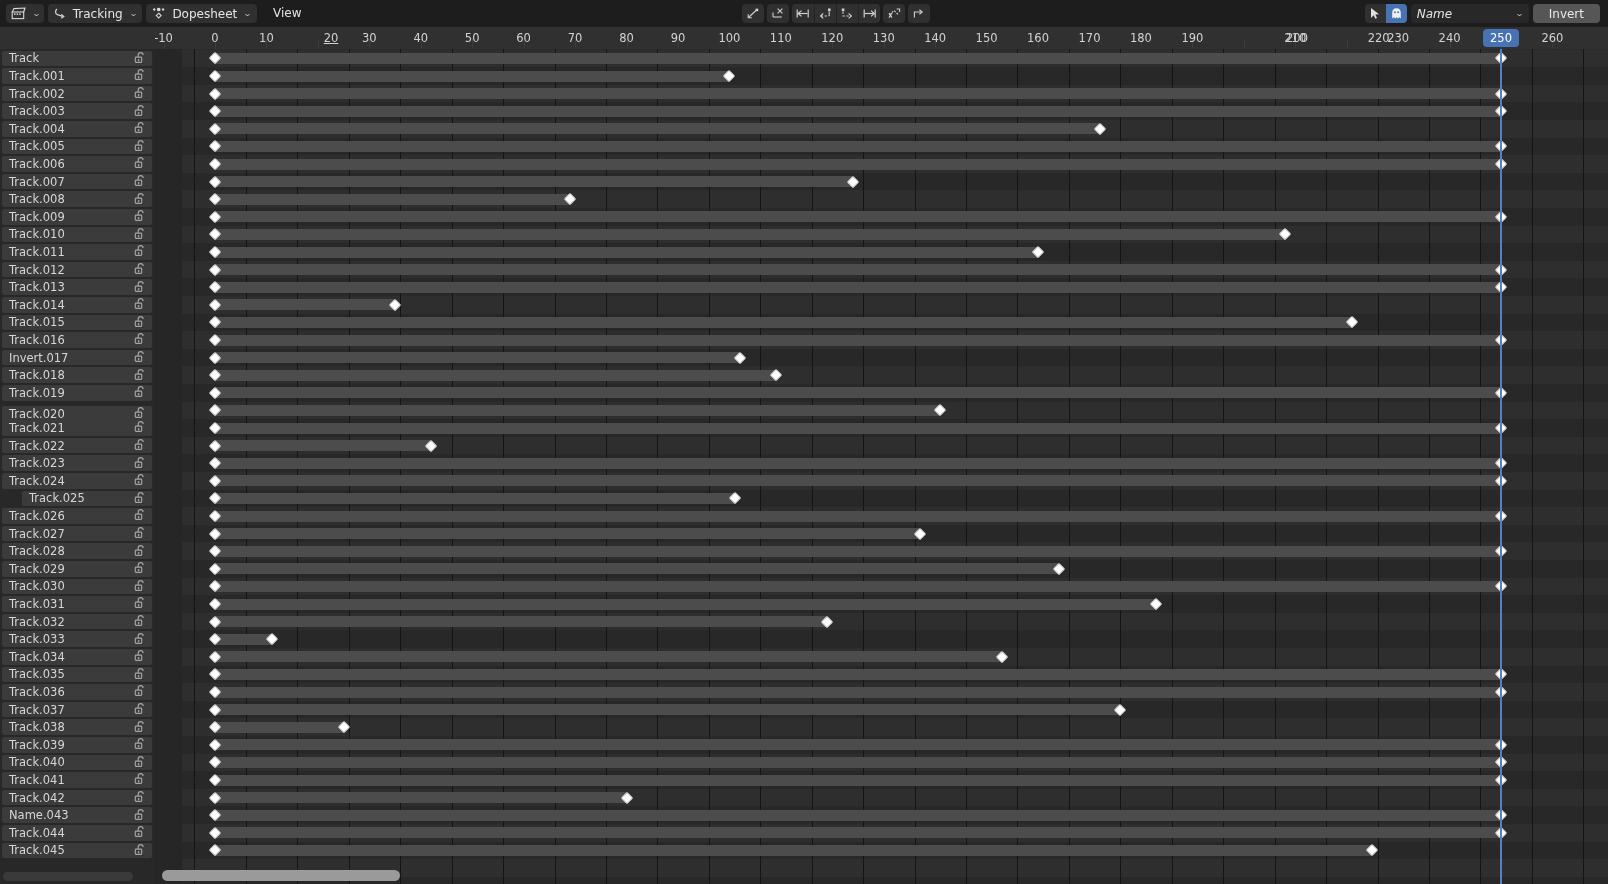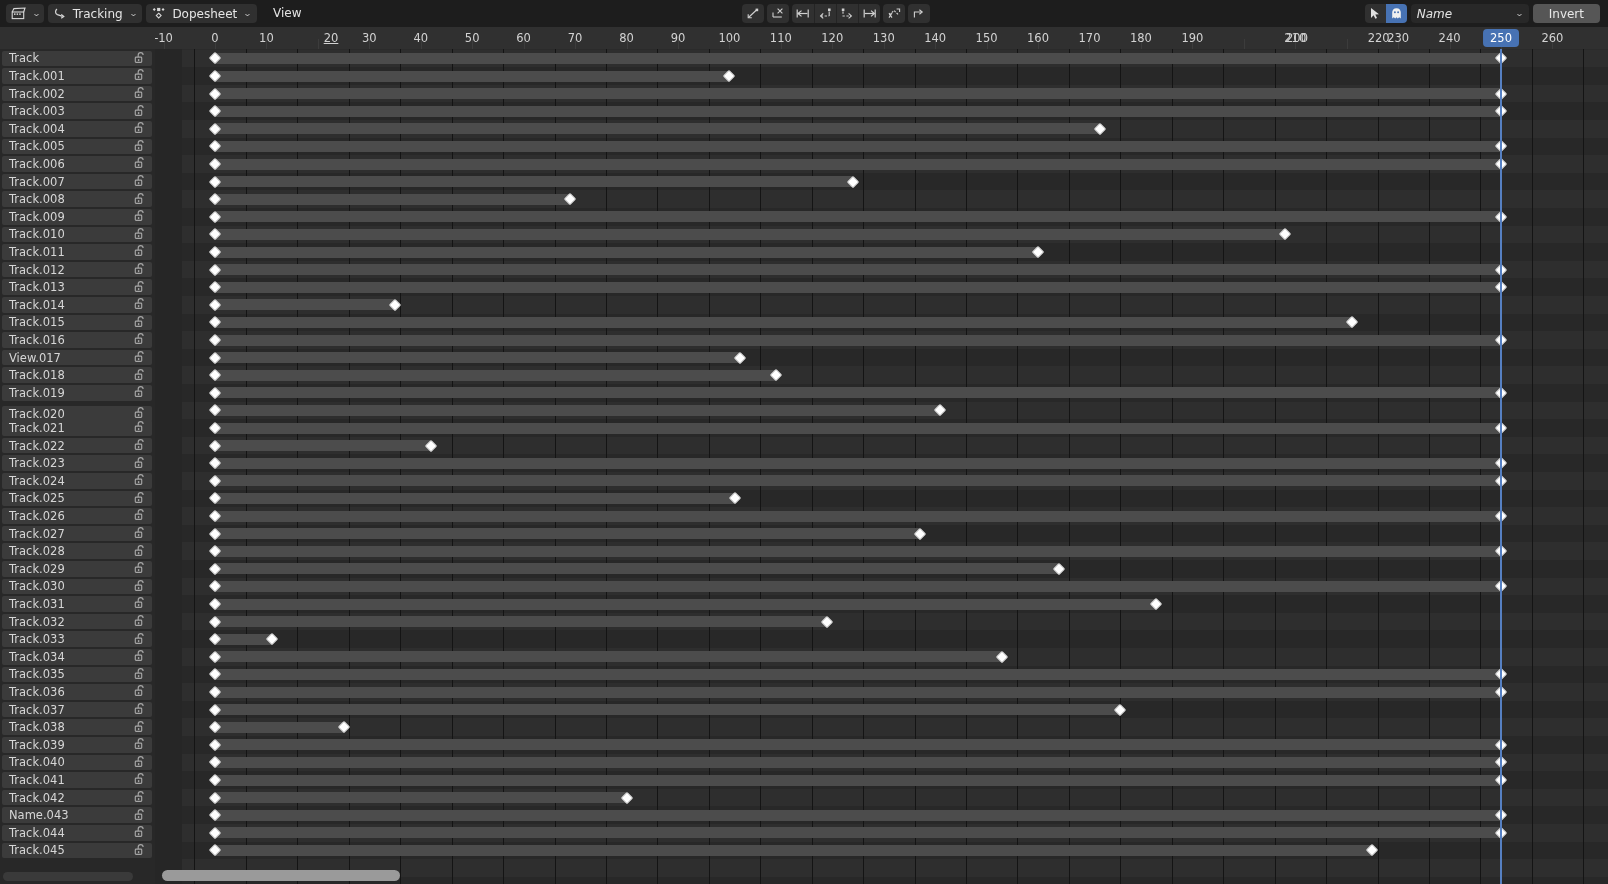--- a/index.html
+++ b/index.html
@@ -540,21 +540,21 @@
             <span class="chan-name">Track.016</span>
             <span class="lock-icon"><svg width="13" height="13" viewBox="0 0 13 13">
   <path d="M4.2 6.0 L4.2 4.1 C4.2 2.6 5.3 1.6 6.7 1.6 C8.1 1.6 9.1 2.6 9.1 4.0" fill="none" stroke="#cfcfcf" stroke-width="1.15"></path>
   <rect x="1.3" y="6.1" width="6.4" height="5.3" rx="0.8" fill="none" stroke="#cfcfcf" stroke-width="1.15"></rect>
   <rect x="3.9" y="8.1" width="1.4" height="2.0" fill="#cfcfcf"></rect>
 </svg></span>
           </div>
         </div>
         <div class="chan-row" style="top: 299.8px;">
           <div class="chan-inner">
-            <span class="chan-name">View.017</span>
+            <span class="chan-name">Invert.017</span>
             <span class="lock-icon"><svg width="13" height="13" viewBox="0 0 13 13">
   <path d="M4.2 6.0 L4.2 4.1 C4.2 2.6 5.3 1.6 6.7 1.6 C8.1 1.6 9.1 2.6 9.1 4.0" fill="none" stroke="#cfcfcf" stroke-width="1.15"></path>
   <rect x="1.3" y="6.1" width="6.4" height="5.3" rx="0.8" fill="none" stroke="#cfcfcf" stroke-width="1.15"></rect>
   <rect x="3.9" y="8.1" width="1.4" height="2.0" fill="#cfcfcf"></rect>
 </svg></span>
           </div>
         </div>
         <div class="chan-row" style="top: 317.4px;">
           <div class="chan-inner">
             <span class="chan-name">Track.018</span>
@@ -618,21 +618,21 @@
         <div class="chan-row" style="top: 423px;">
           <div class="chan-inner">
             <span class="chan-name">Track.024</span>
             <span class="lock-icon"><svg width="13" height="13" viewBox="0 0 13 13">
   <path d="M4.2 6.0 L4.2 4.1 C4.2 2.6 5.3 1.6 6.7 1.6 C8.1 1.6 9.1 2.6 9.1 4.0" fill="none" stroke="#cfcfcf" stroke-width="1.15"></path>
   <rect x="1.3" y="6.1" width="6.4" height="5.3" rx="0.8" fill="none" stroke="#cfcfcf" stroke-width="1.15"></rect>
   <rect x="3.9" y="8.1" width="1.4" height="2.0" fill="#cfcfcf"></rect>
 </svg></span>
           </div>
         </div>
-        <div class="chan-row" style="top: 440.6px;">
+        <div class="chan-row" style="top: 440.6px; padding-left: 20px;">
           <div class="chan-inner">
             <span class="chan-name">Track.025</span>
             <span class="lock-icon"><svg width="13" height="13" viewBox="0 0 13 13">
   <path d="M4.2 6.0 L4.2 4.1 C4.2 2.6 5.3 1.6 6.7 1.6 C8.1 1.6 9.1 2.6 9.1 4.0" fill="none" stroke="#cfcfcf" stroke-width="1.15"></path>
   <rect x="1.3" y="6.1" width="6.4" height="5.3" rx="0.8" fill="none" stroke="#cfcfcf" stroke-width="1.15"></rect>
   <rect x="3.9" y="8.1" width="1.4" height="2.0" fill="#cfcfcf"></rect>
 </svg></span>
           </div>
         </div>
         <div class="chan-row" style="top: 458.2px;">

